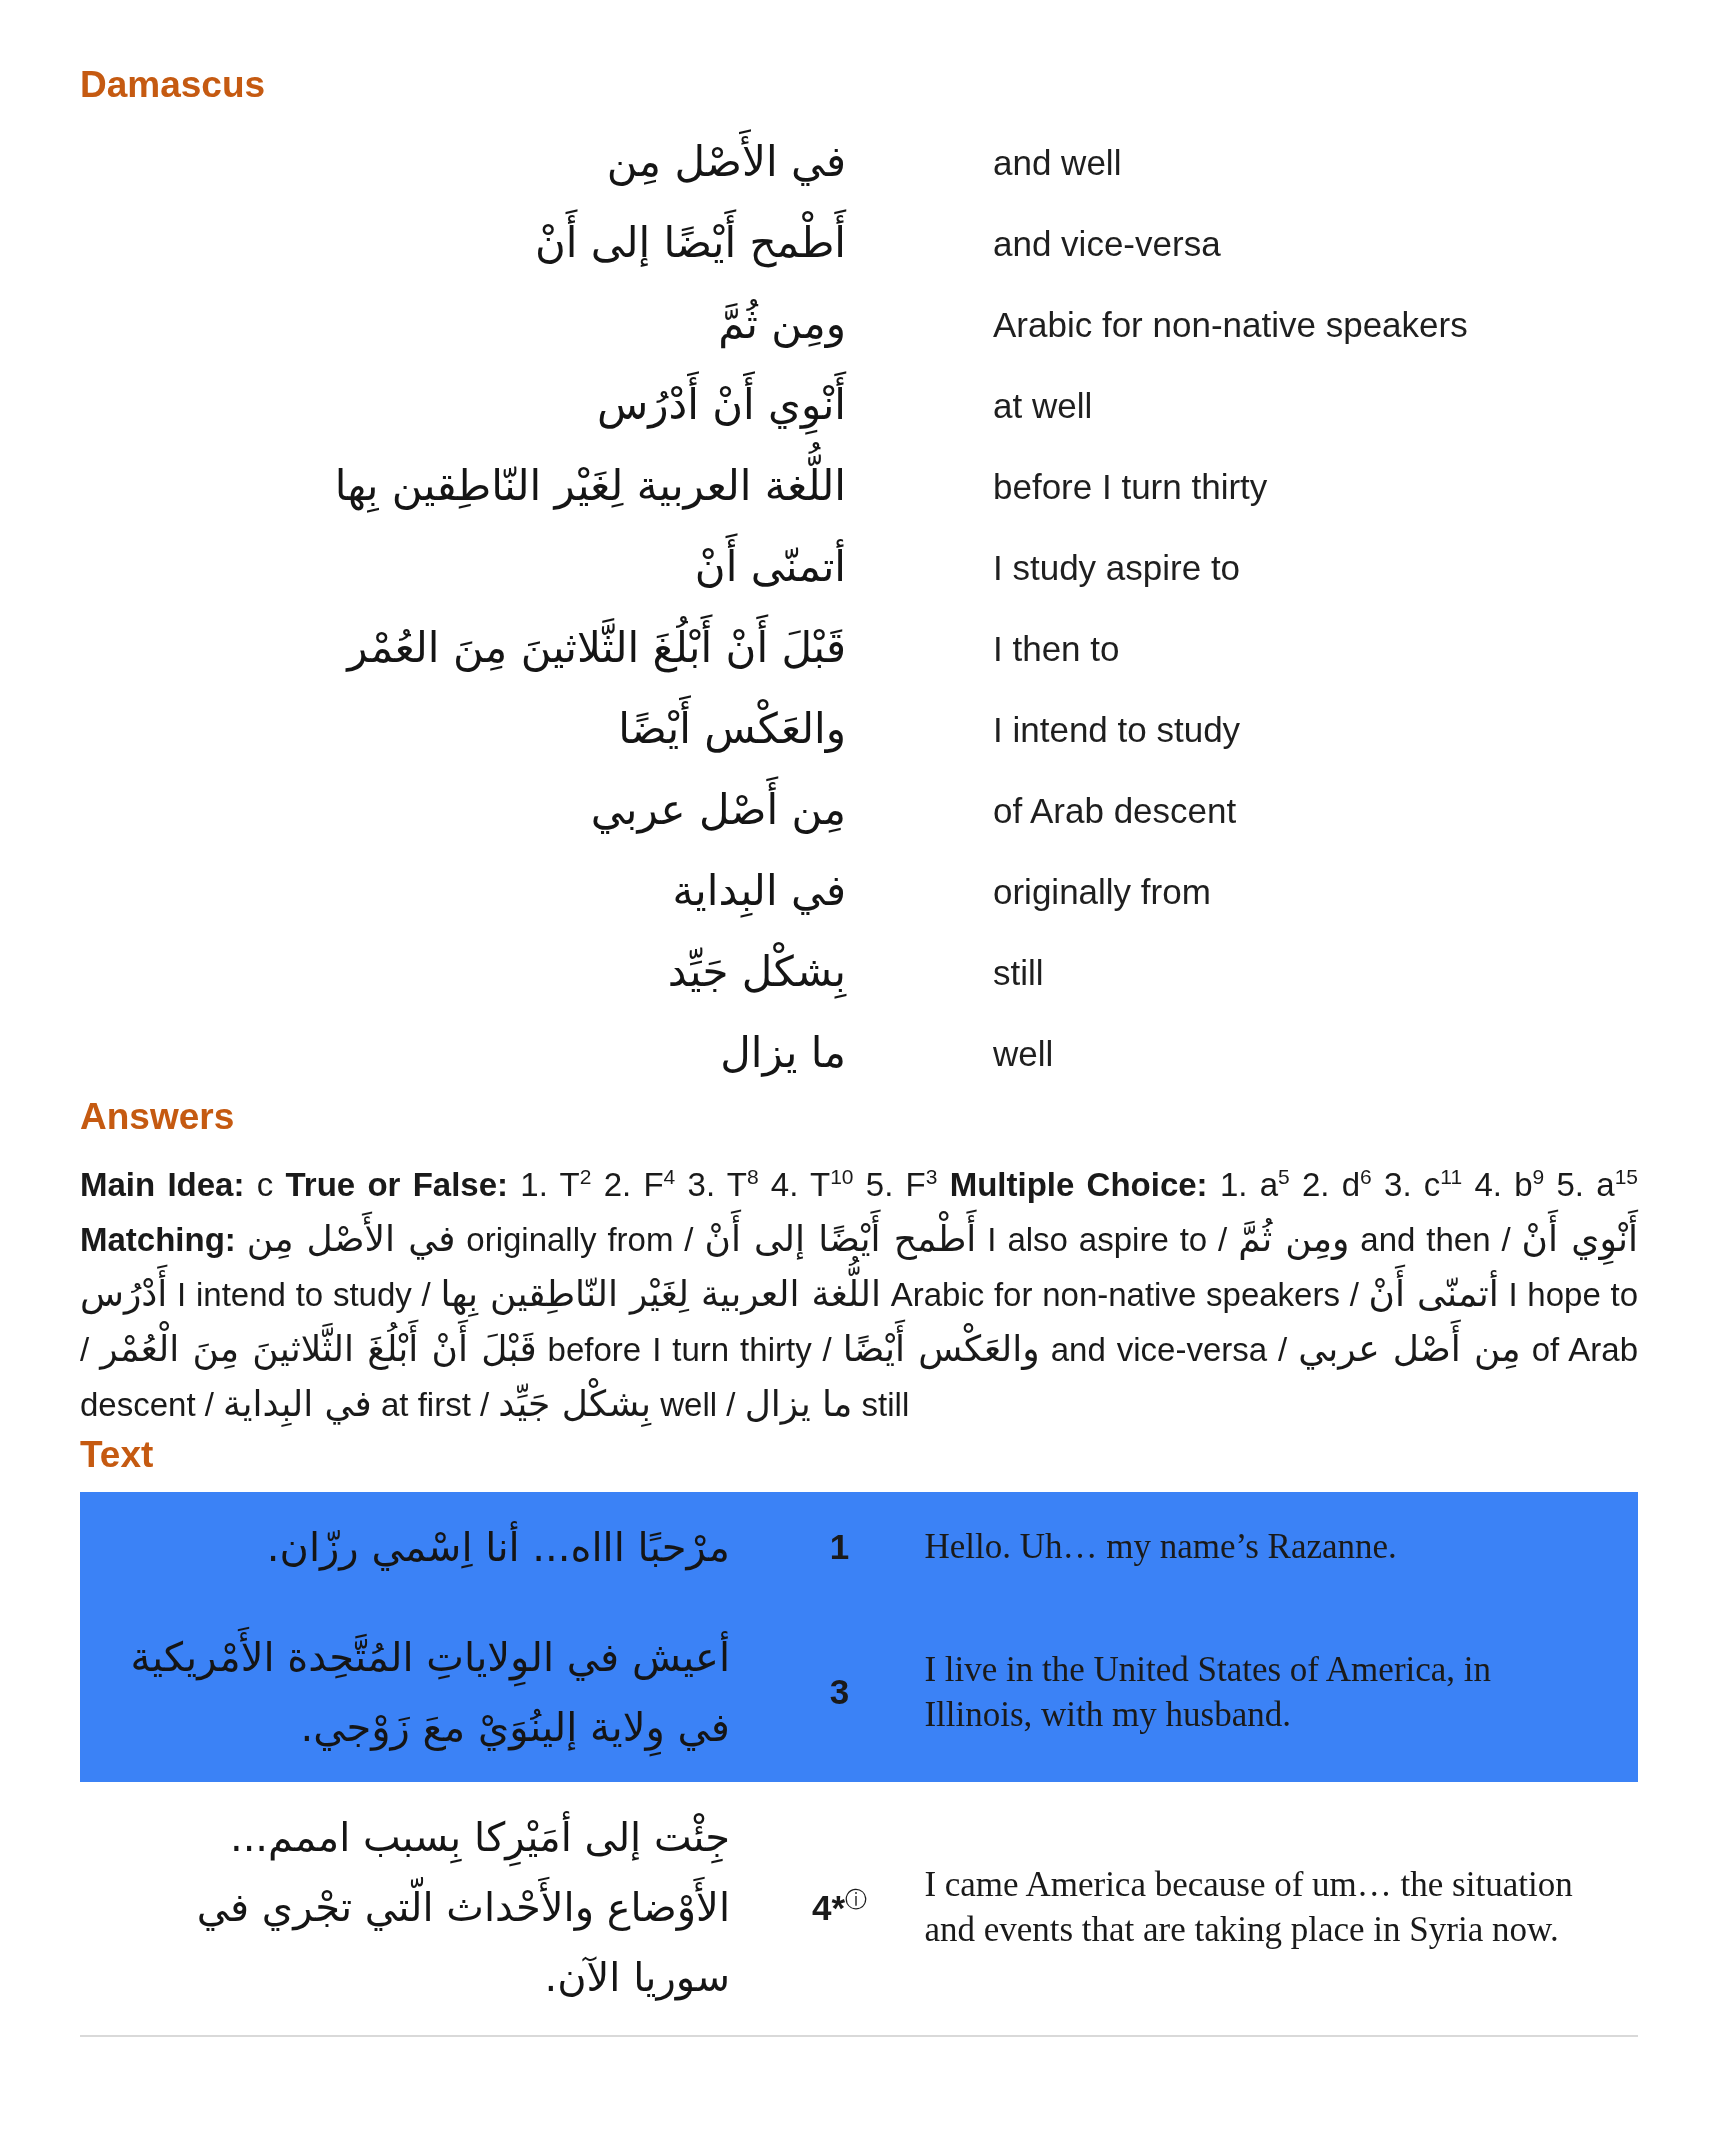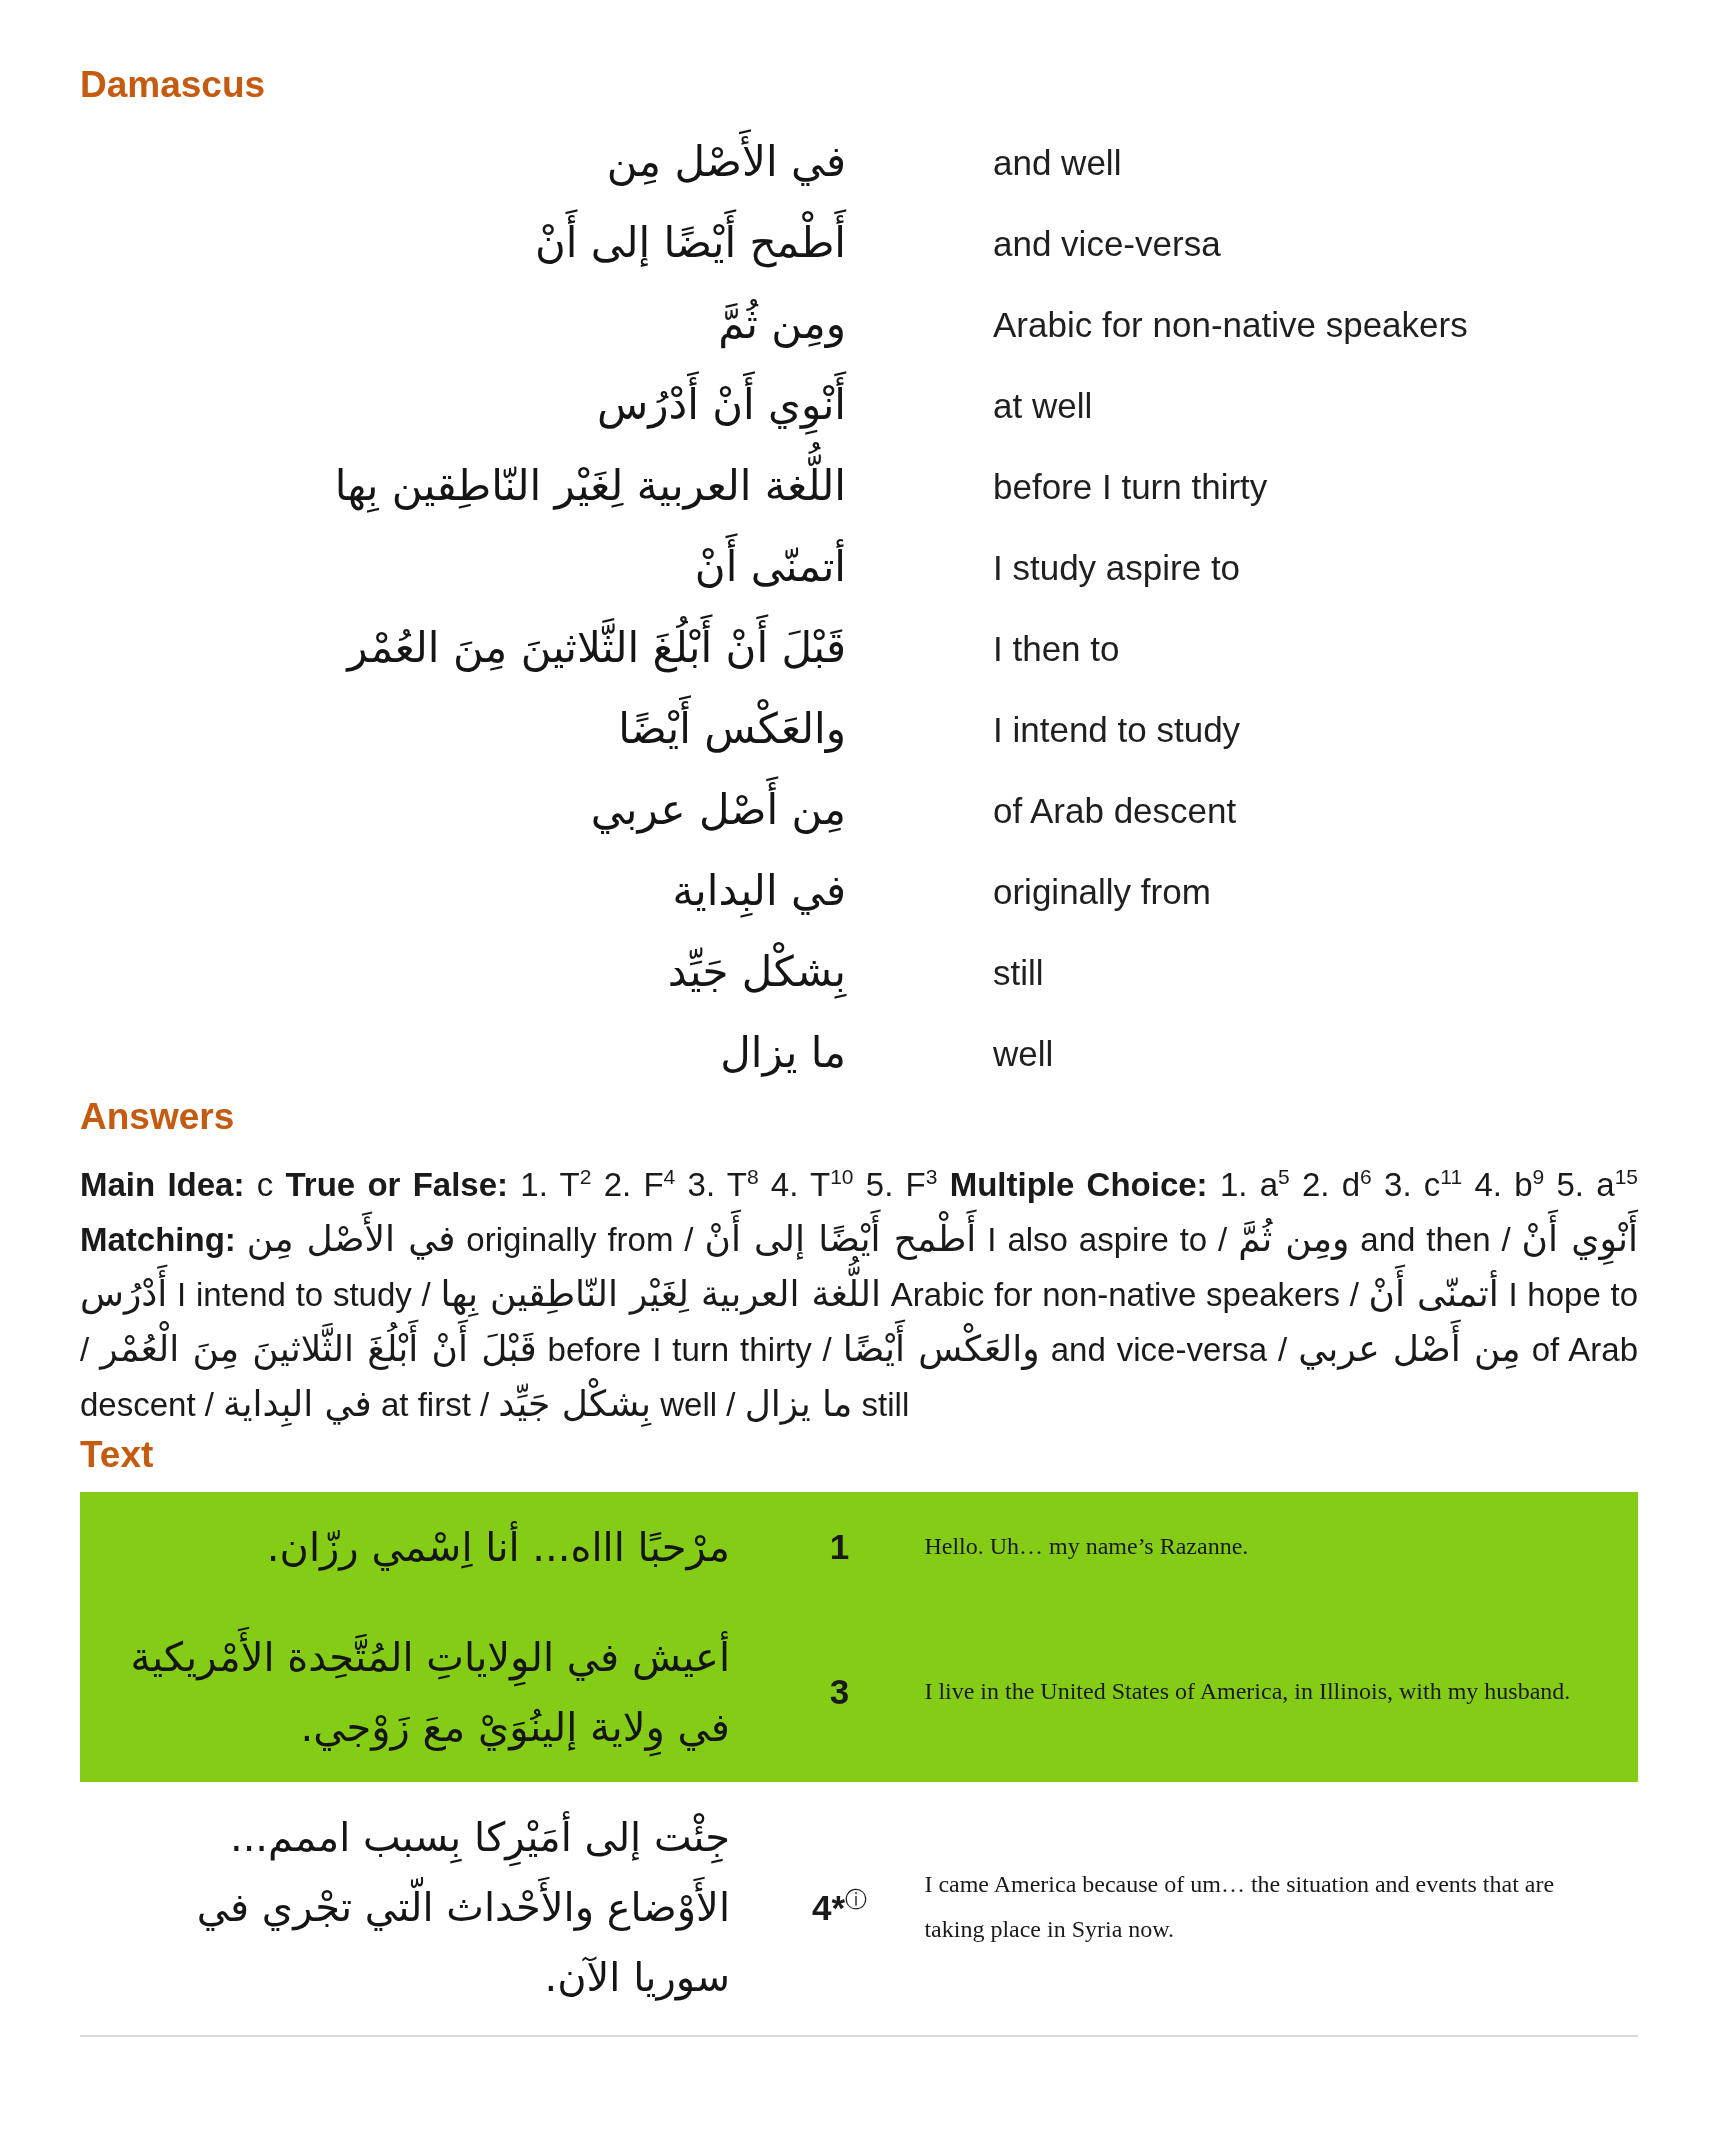--- a/index.html
+++ b/index.html
@@ -60,40 +60,40 @@
   }
   
   .text-head { margin-top: 25px; }
   .ttable { margin-top: 15px; }
   .trow {
     display: grid;
     grid-template-columns: 688px 143px 1fr;
     align-items: center;
     padding: 20px 0;
   }
-  .trow.shaded { background: #84cc16; }
+  .trow.shaded { background: #3b82f6; }
   .t-ar {
     font-family: "DejaVu Sans", sans-serif;
     font-size: 40px;
     line-height: 70px;
     color: #151515;
     padding-right: 38px;
     padding-left: 25px;
     text-align: right;
   }
   .t-num {
     text-align: center;
     font-size: 35px;
     font-weight: 700;
     color: #1a1a1a;
   }
   .t-num sup { font-size: 22px; font-weight: 400; vertical-align: 13.4px; }
   .t-en {
     font-family: "Liberation Serif", serif;
-    font-size: 24px;
+    font-size: 35px;
     line-height: 45px;
     color: #1a1a1a;
     padding-left: 13.4px;
     padding-right: 50px;
   }
   .bottom-rule {
     margin-top: 3.4px;
     border: none;
     border-top: 2.5px solid #D9D9D9;
     width: 100%;

